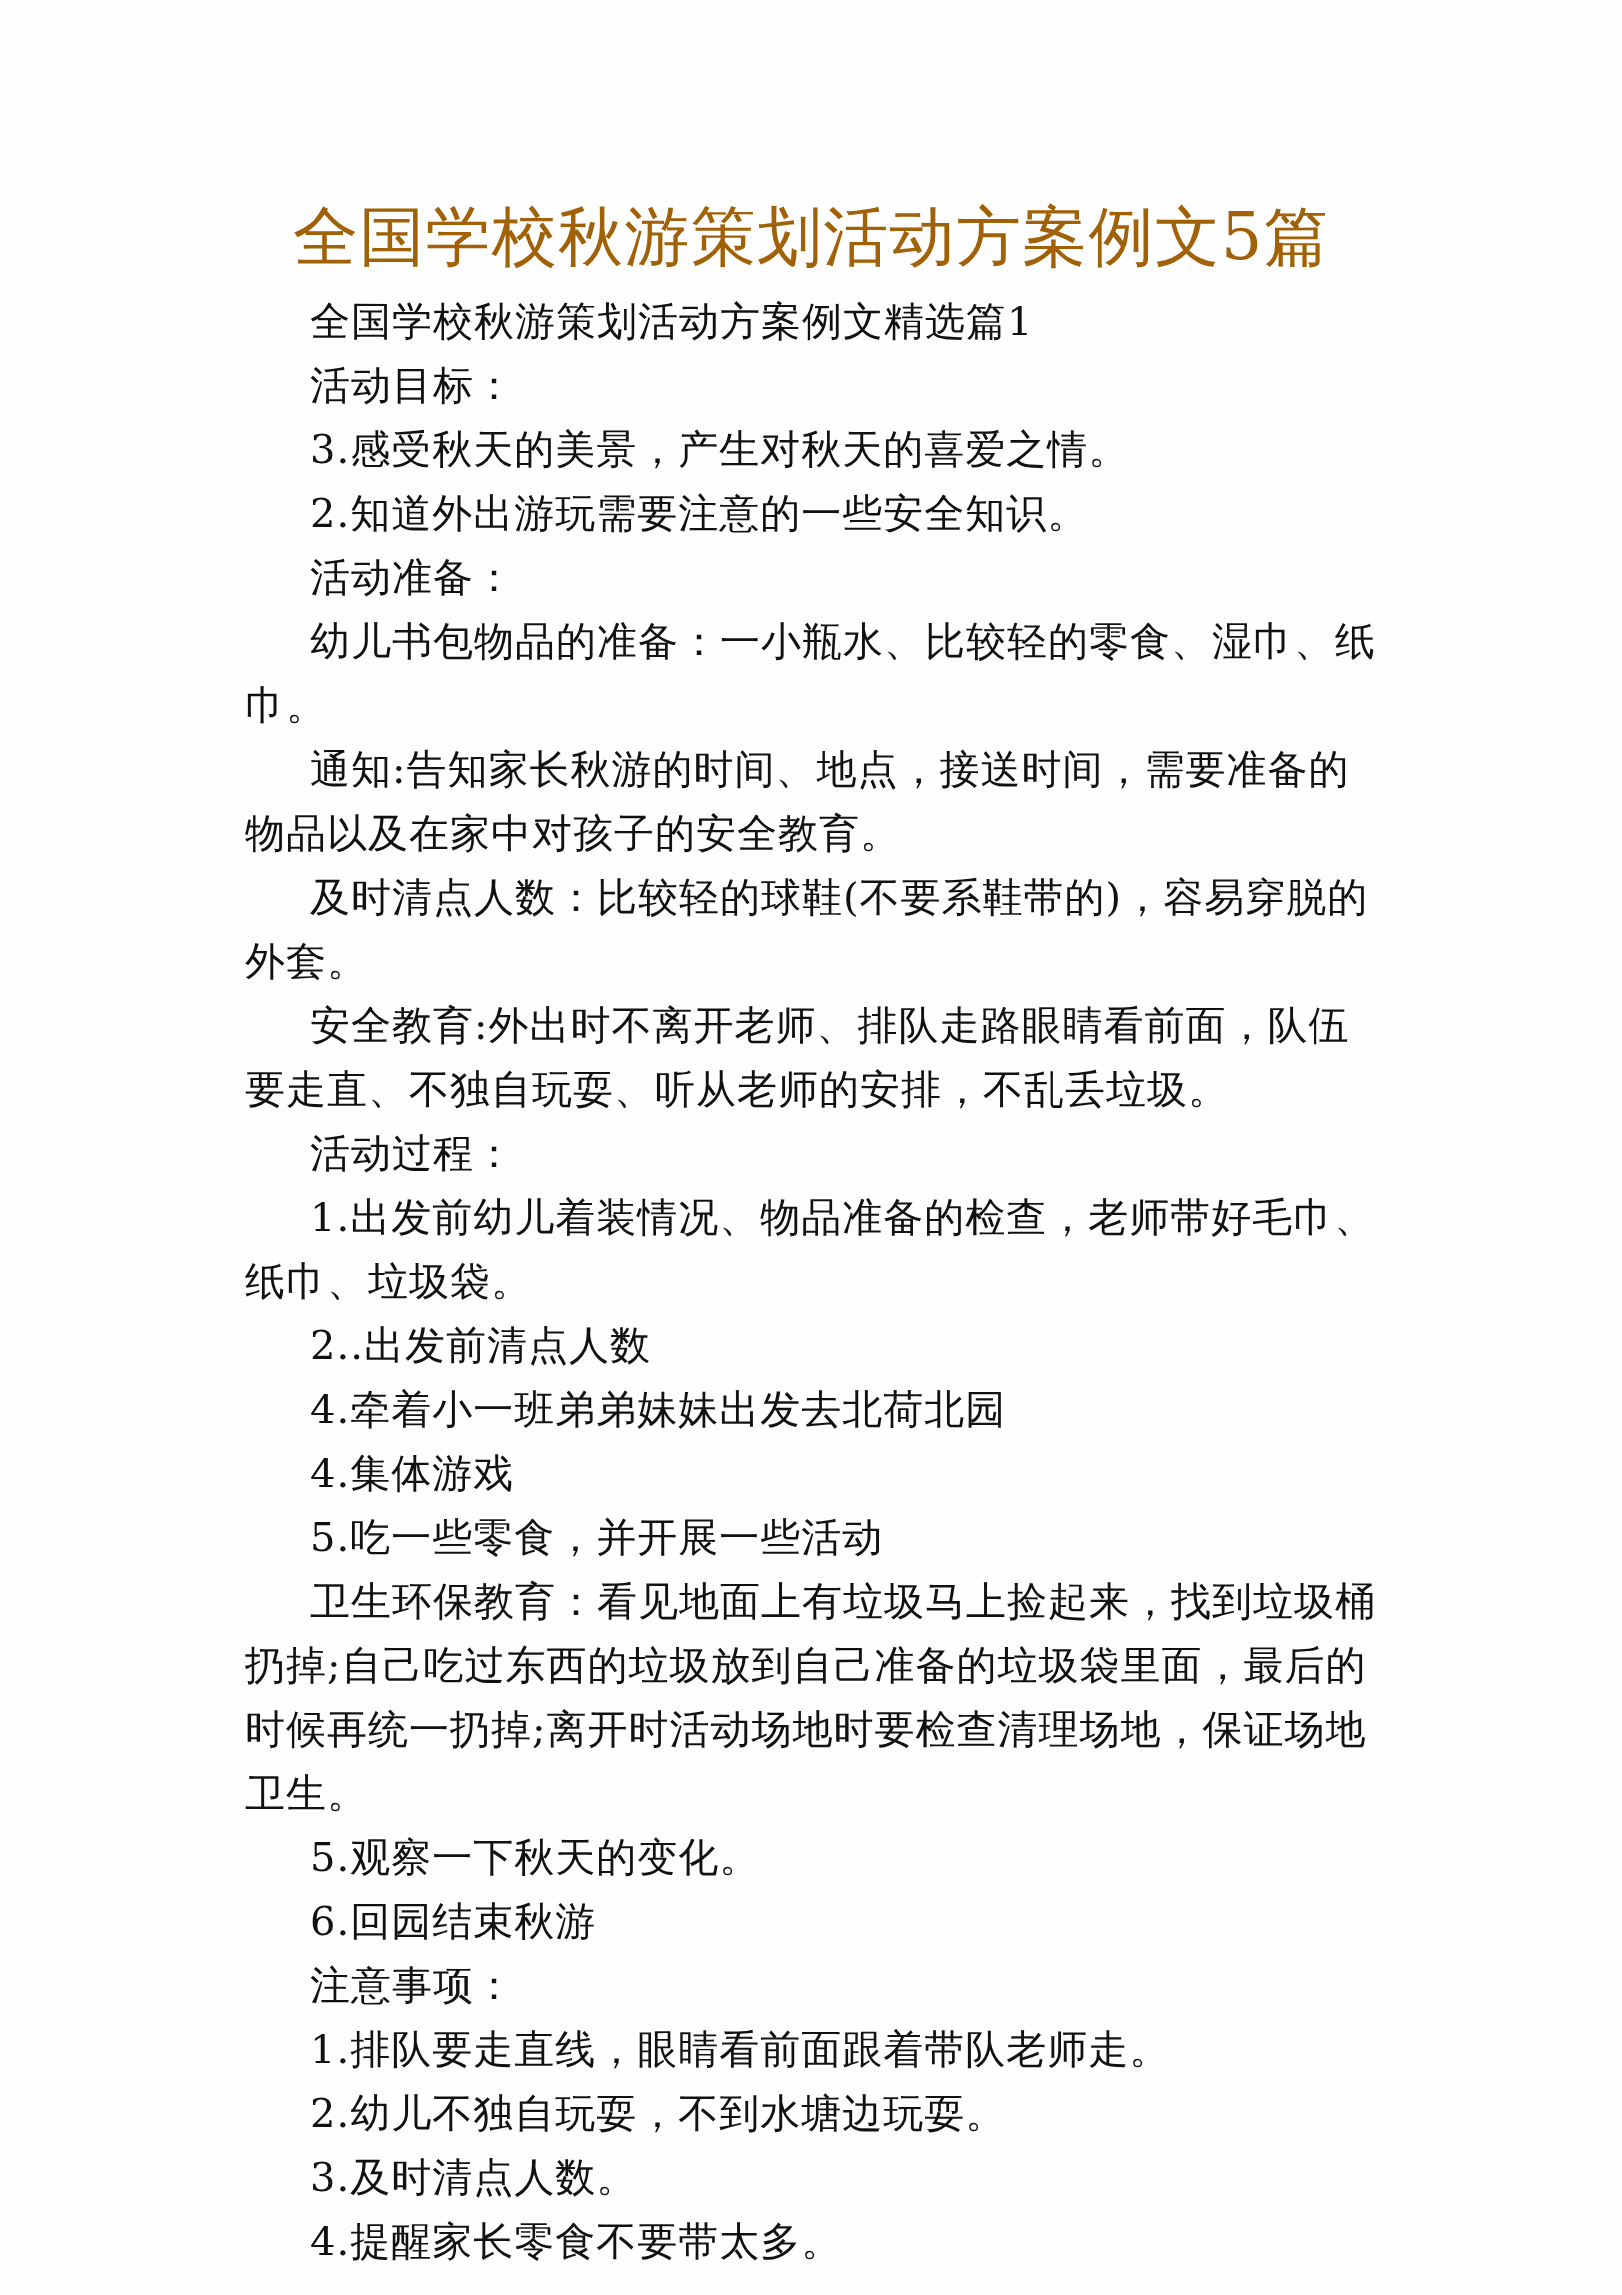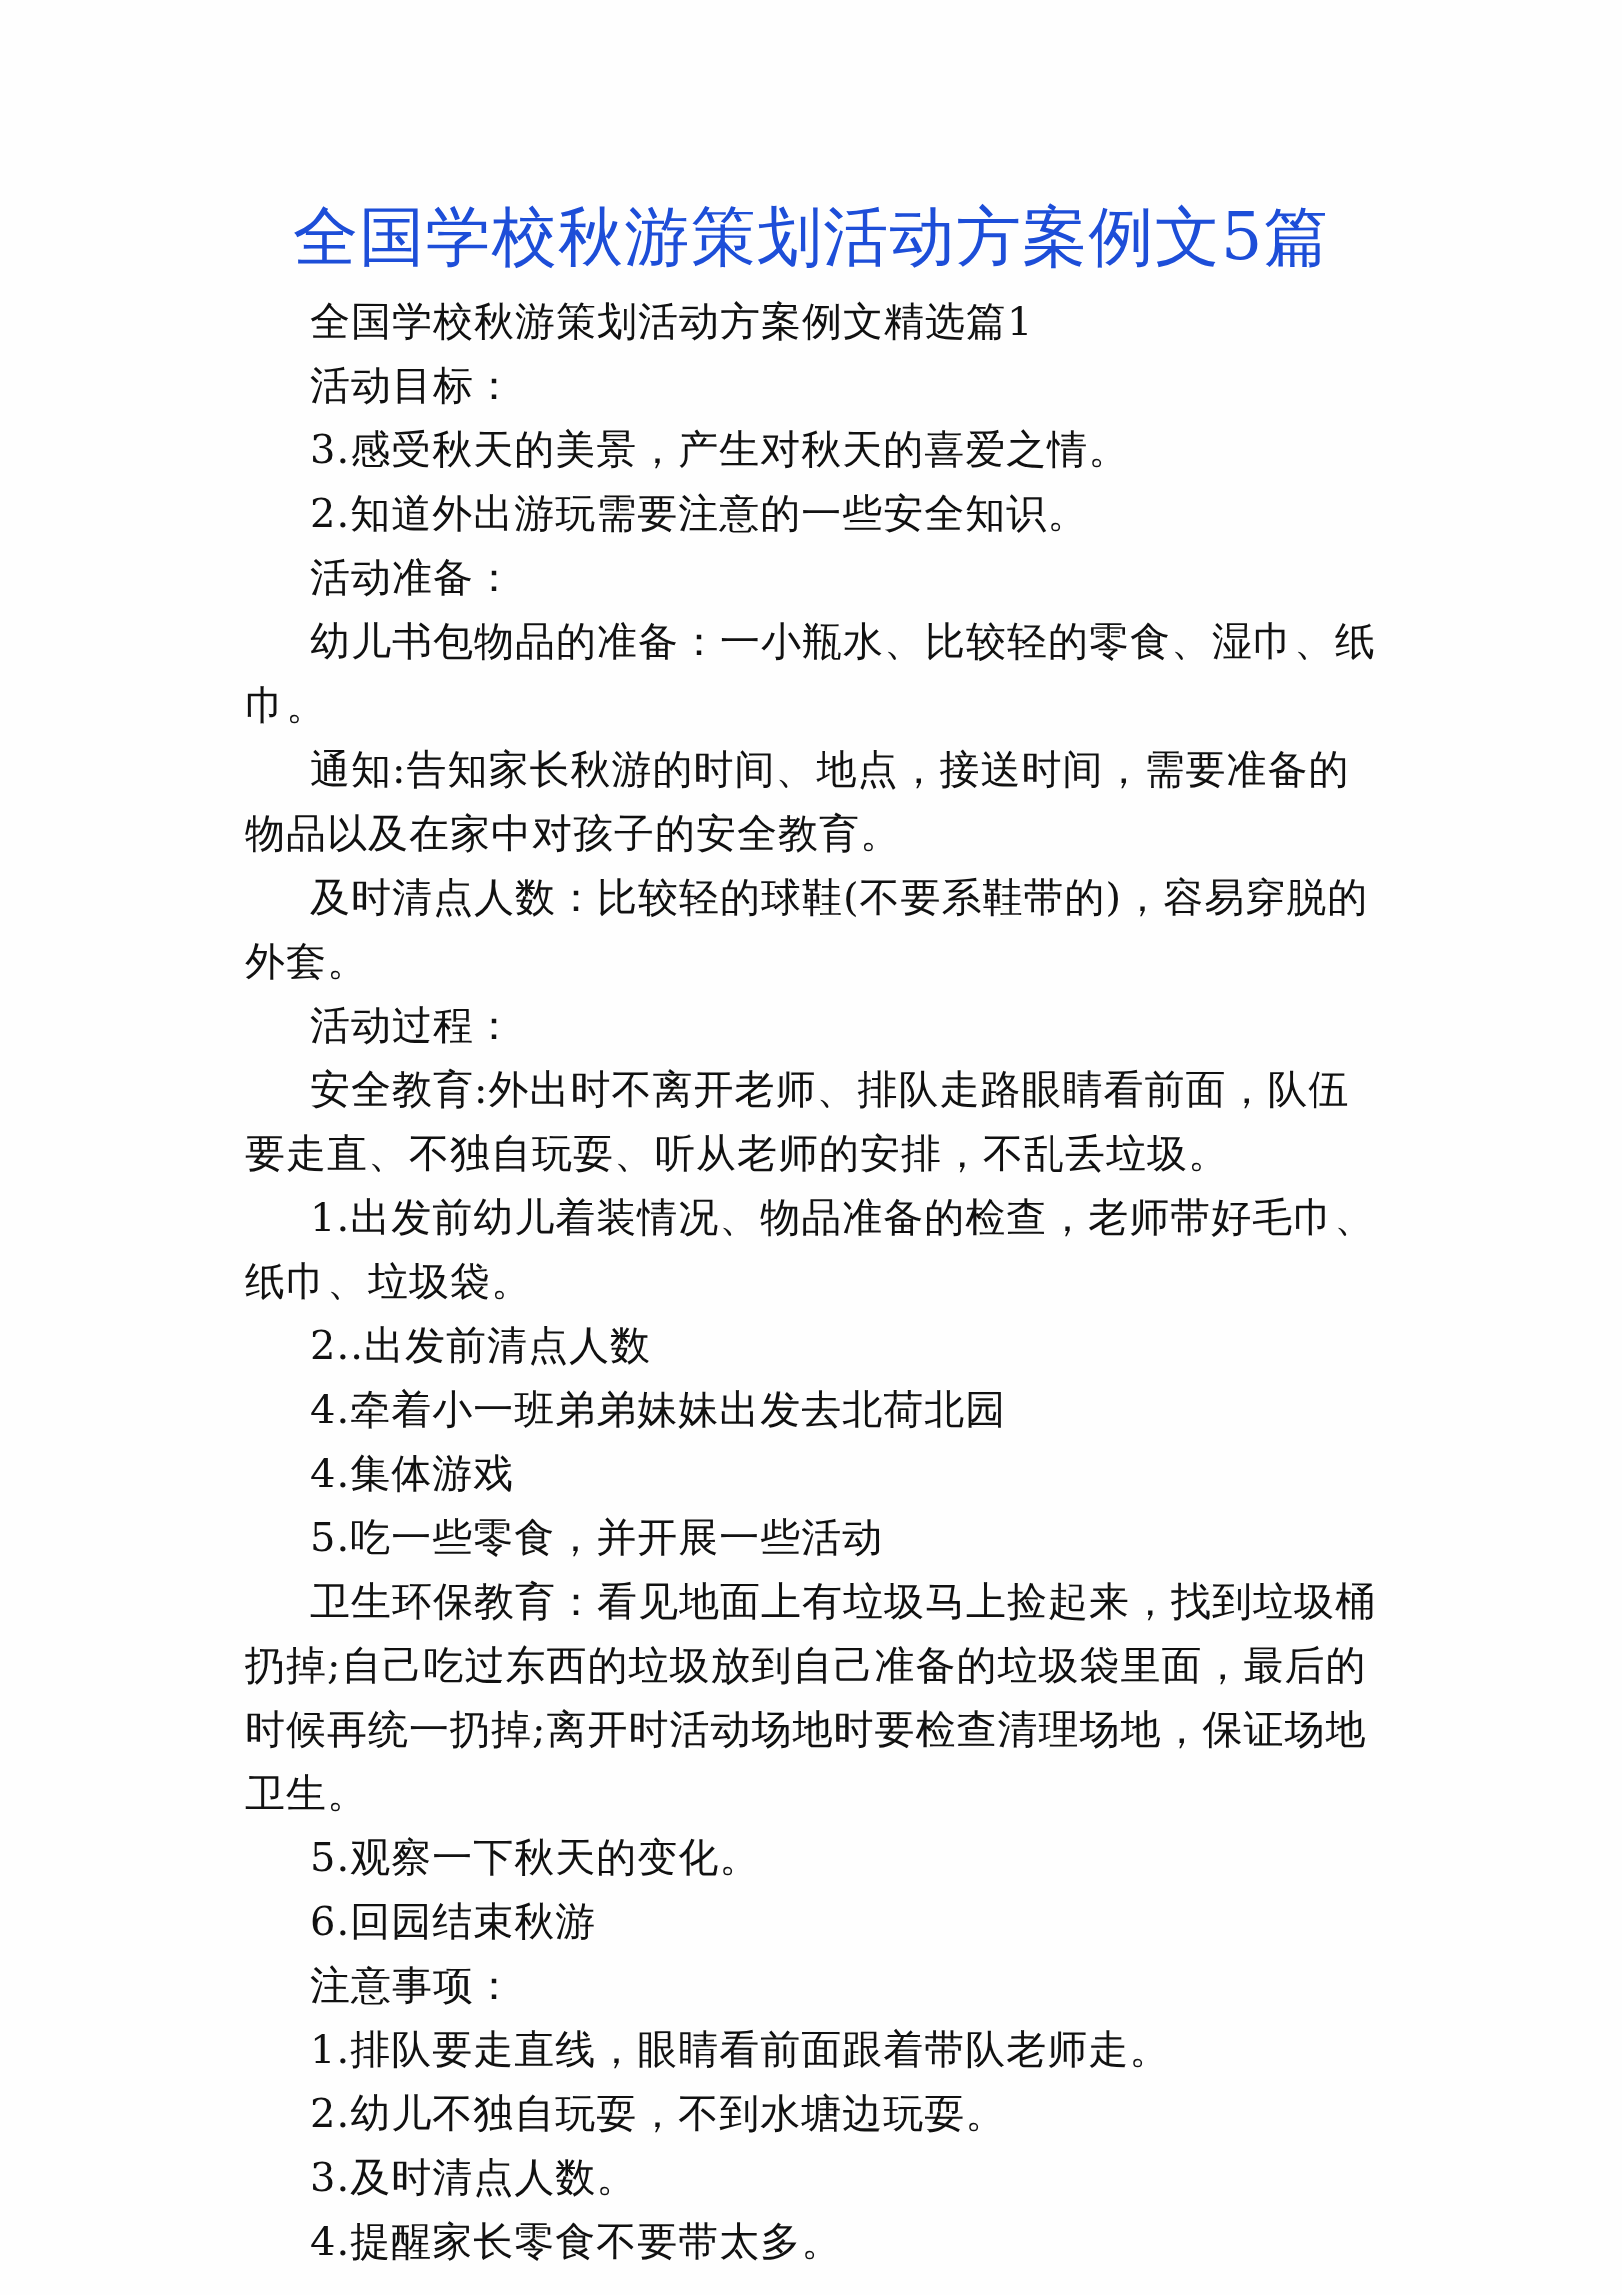--- a/index.html
+++ b/index.html
@@ -27,21 +27,21 @@
       position: absolute;
       left: 0;
       top: 191px;
       width: 1623px;
       text-align: center;
       font-size: 65px;
       line-height: 92px;
       letter-spacing: 1.3px;
       font-weight: normal;
       margin: 0;
-      color: #1d4ed8;
+      color: #a16207;
     }
     .body-text {
       position: absolute;
       left: 245px;
       top: 289px;
       width: 1142px;
     }
     .para {
       font-size: 40px;
       line-height: 64px;
@@ -60,22 +60,22 @@
 
   <div class="body-text">
     <p class="para">全国学校秋游策划活动方案例文精选篇1</p>
     <p class="para">活动目标：</p>
     <p class="para">3.感受秋天的美景，产生对秋天的喜爱之情。</p>
     <p class="para">2.知道外出游玩需要注意的一些安全知识。</p>
     <p class="para">活动准备：</p>
     <p class="para">幼儿书包物品的准备：一小瓶水、比较轻的零食、湿巾、纸巾。</p>
     <p class="para">通知:告知家长秋游的时间、地点，接送时间，需要准备的物品以及在家中对孩子的安全教育。</p>
     <p class="para">及时清点人数：比较轻的球鞋(不要系鞋带的)，容易穿脱的外套。</p>
+    <p class="para">安全教育:外出时不离开老师、排队走路眼睛看前面，队伍要走直、不独自玩耍、听从老师的安排，不乱丢垃圾。</p>
     <p class="para">活动过程：</p>
-    <p class="para">安全教育:外出时不离开老师、排队走路眼睛看前面，队伍要走直、不独自玩耍、听从老师的安排，不乱丢垃圾。</p>
     <p class="para">1.出发前幼儿着装情况、物品准备的检查，老师带好毛巾、纸巾、垃圾袋。</p>
     <p class="para">2..出发前清点人数</p>
     <p class="para">4.牵着小一班弟弟妹妹出发去北荷北园</p>
     <p class="para">4.集体游戏</p>
     <p class="para">5.吃一些零食，并开展一些活动</p>
     <p class="para">卫生环保教育：看见地面上有垃圾马上捡起来，找到垃圾桶扔掉;自己吃过东西的垃圾放到自己准备的垃圾袋里面，最后的时候再统一扔掉;离开时活动场地时要检查清理场地，保证场地卫生。</p>
     <p class="para">5.观察一下秋天的变化。</p>
     <p class="para">6.回园结束秋游</p>
     <p class="para">注意事项：</p>
     <p class="para">1.排队要走直线，眼睛看前面跟着带队老师走。</p>

